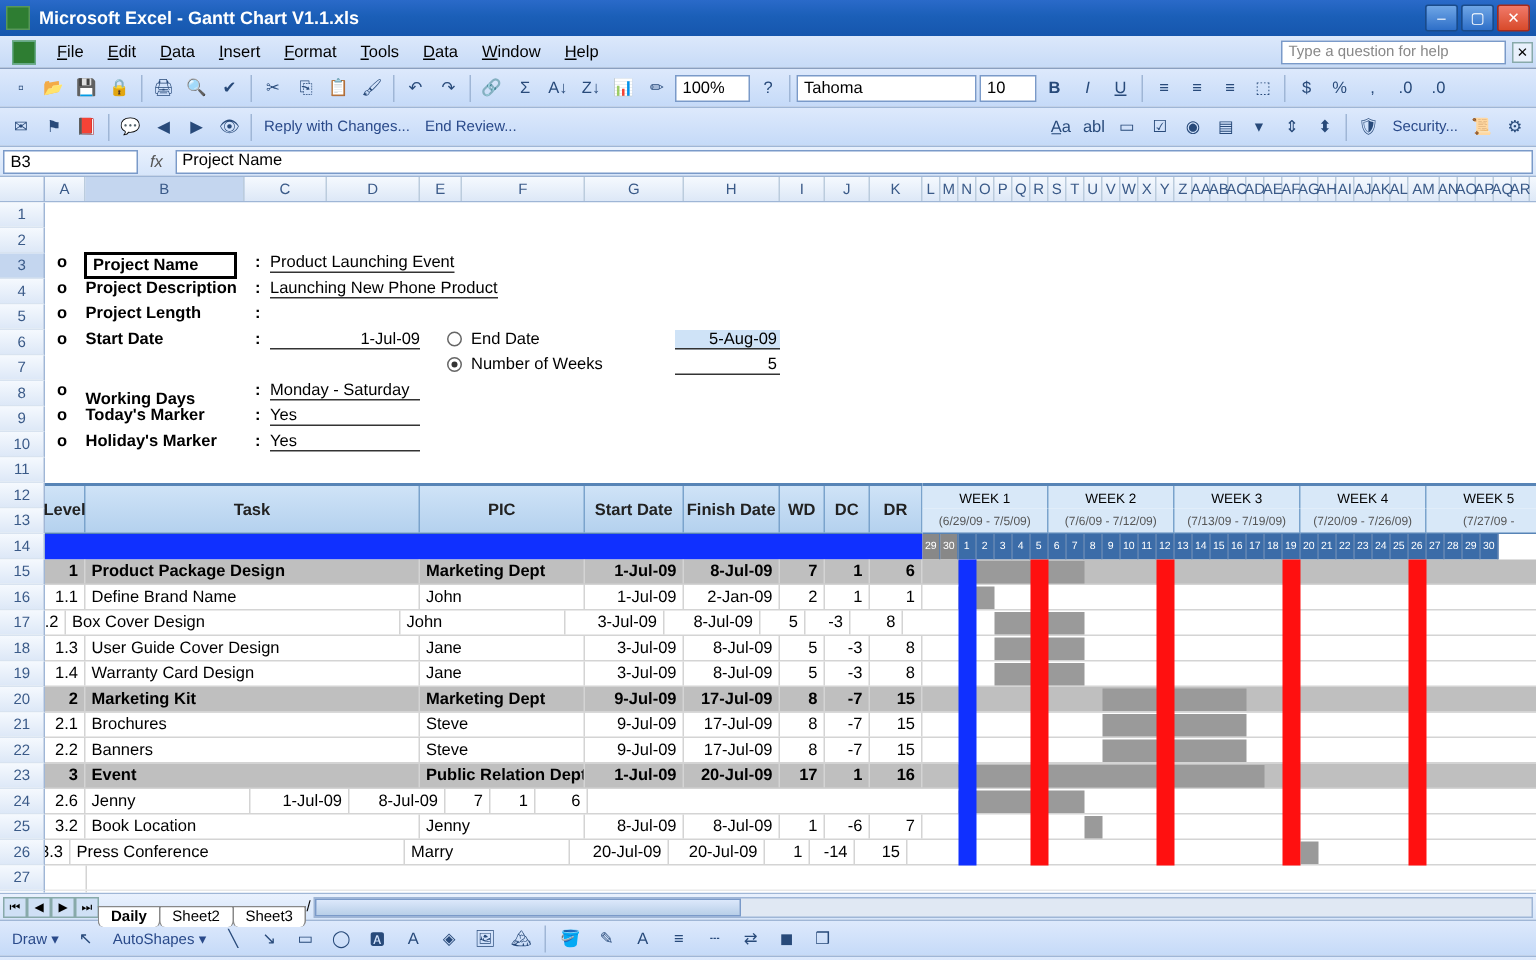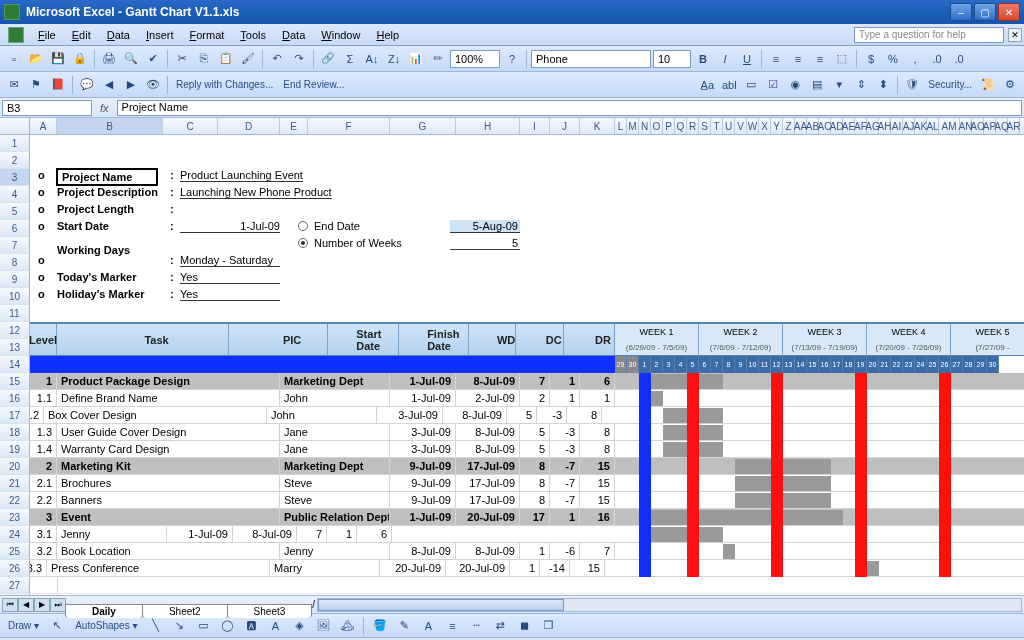--- a/index.html
+++ b/index.html
@@ -55,21 +55,21 @@
 .proj .colon { position: absolute; left: 140px; font-weight: bold; }
 .proj .val { position: absolute; left: 150px; font-size: 11px; border-bottom: 1px solid #333; min-width: 100px; }
 .proj .radio { position: absolute; display: flex; align-items: center; gap: 6px; font-size: 11px; }
 .proj .radio .rdot { width: 10px; height: 10px; border: 1px solid #666; border-radius: 50%; display: inline-flex; align-items: center; justify-content: center; }
 .proj .radio .rdot.on::after { content: ''; width: 4px; height: 4px; background: #333; border-radius: 50%; }
 .proj .boxval { position: absolute; border-bottom: 1px solid #333; padding: 0 2px; text-align: right; }
 .proj .outline-cell { position: absolute; border: 2px solid #000; padding: 1px 4px; font-weight: bold; }
 
 
 .gantthdr { position: relative; height: 51px; }
-.gh-left { position: absolute; left: 0; top: 0; height: 34px; background: linear-gradient(#cfe3f7,#b4d1ee); display: flex; border-top: 2px solid #5784b6; border-bottom: 1px solid #5784b6; gap: 28px; }
+.gh-left { position: absolute; left: 0; top: 0; height: 34px; background: linear-gradient(#cfe3f7,#b4d1ee); display: flex; border-top: 2px solid #5784b6; border-bottom: 1px solid #5784b6; }
 .ghcell { border-right: 1px solid #7aa3cc; display: flex; align-items: center; justify-content: center; font-weight: bold; font-size: 11px; color: #222; }
 .gh-weeks { position: absolute; top: 0; height: 17px; display: flex; background: #d8e8f8; border-top: 2px solid #5784b6; }
 .wkcell { border-right: 1px solid #7aa3cc; display: flex; flex-direction: column; align-items: center; justify-content: center; font-size: 9px; }
 .gh-daterange { position: absolute; top: 17px; height: 17px; display: flex; background: #d8e8f8; }
 .rngcell { border-right: 1px solid #7aa3cc; display: flex; align-items: center; justify-content: center; font-size: 8px; color: #555; border-bottom: 1px solid #5784b6; }
 .gh-days { position: absolute; top: 34px; height: 17px; display: flex; }
 .daycell { width: 12px; font-size: 7px; display: flex; align-items: center; justify-content: center; color: #fff; border-right: 1px solid #5a7fae; }
 .daycell:nth-child(-n+2) { background: #888; }
 .daycell { background: #3b6ca8; }
 .gh-bluebar { position: absolute; top: 34px; left: 0; height: 17px; background: #1030ff; }
@@ -87,21 +87,21 @@
 .marker-red { position: absolute; top: 0; width: 12px; background: #ff1010; }
 
 
 .emptyrow { height: 17px; border-bottom: 1px solid #e8e8e8; position: relative; }
 .emptyrow::before { content: ''; position: absolute; left: 27px; top: 0; bottom: 0; width: 1px; background: #d4d4d4; }
 
 
 .sheettabs { background: linear-gradient(#e9f1fd,#d6e5fa); height: 18px; display: flex; align-items: center; border-top: 1px solid #9fb6d6; font-size: 10px; }
 .tab-nav { display: flex; gap: 0; margin-left: 2px; }
 .tab-nav-btn { width: 16px; height: 14px; background: #cfe0f5; border: 1px solid #8aa; display: flex; align-items: center; justify-content: center; cursor: pointer; font-size: 8px; }
-.stab { padding: 1px 26px; background: #fff; border: 1px solid #888; border-bottom: none; border-radius: 0 0 4px 4px; margin-left: -1px; cursor: pointer; margin-top: 12px; }
+.stab { padding: 1px 8px; background: #fff; border: 1px solid #888; border-bottom: none; border-radius: 0 0 4px 4px; margin-left: -1px; cursor: pointer; margin-top: 12px; }
 .stab.active { font-weight: bold; background: #fff; }
 .scroll-h { flex: 1; margin: 0 2px; height: 14px; background: #e0e8f3; border: 1px solid #9fb6d6; position: relative; }
 .scroll-thumb { position: absolute; height: 100%; width: 35%; left: 0; background: linear-gradient(#dce8fb,#b8cfe8); border: 1px solid #7a9ac9; }
 
 
 .drawbar { background: linear-gradient(#dde9fc,#c5daf8); height: 24px; display: flex; align-items: center; gap: 4px; padding: 0 4px; border-top: 1px solid #9fb6d6; font-size: 11px; }
 .statusbar { background: linear-gradient(#dde9fc,#c5daf8); height: 18px; display: flex; align-items: center; padding: 0 8px; font-size: 11px; border-top: 1px solid #9fb6d6; }
 </style>
 </head>
 <body>
@@ -149,21 +149,21 @@
   <span class="tsep"></span>
   <span class="tbtn">🔗</span>
   <span class="tbtn">Σ</span>
   <span class="tbtn">A↓</span>
   <span class="tbtn">Z↓</span>
   <span class="tbtn">📊</span>
   <span class="tbtn">✏</span>
   <span class="zoom-box">100%</span>
   <span class="tbtn">?</span>
   <span class="tsep"></span>
-  <span class="font-box">Phone</span>
+  <span class="font-box">Tahoma</span>
   <span class="size-box">10</span>
   <span class="tbtn bold">B</span>
   <span class="tbtn ital">I</span>
   <span class="tbtn under">U</span>
   <span class="tsep"></span>
   <span class="tbtn">≡</span>
   <span class="tbtn">≡</span>
   <span class="tbtn">≡</span>
   <span class="tbtn">⬚</span>
   <span class="tsep"></span>
@@ -301,21 +301,21 @@
         <span class="colon" style="top:51px">:</span>
         <span class="val" style="top:51px;">Launching New Phone Product</span>
         <span class="cell-o" style="top:68px">o</span>
         <span class="lbl" style="top:68px">Project Length</span>
         <span class="colon" style="top:68px">:</span>
         <span class="cell-o" style="top:85px">o</span>
         <span class="lbl" style="top:85px">Start Date</span>
         <span class="colon" style="top:85px">:</span>
         <span class="val" style="top:85px;text-align:right;width:90px;">1-Jul-09</span>
         <span class="cell-o" style="top:119px">o</span>
-        <span class="lbl" style="top:109px">Working Days</span>
+        <span class="lbl" style="top:125px">Working Days</span>
         <span class="colon" style="top:119px">:</span>
         <span class="val" style="top:119px;">Monday - Saturday</span>
         <span class="cell-o" style="top:136px">o</span>
         <span class="lbl" style="top:136px">Today's Marker</span>
         <span class="colon" style="top:136px">:</span>
         <span class="val" style="top:136px;">Yes</span>
         <span class="cell-o" style="top:153px">o</span>
         <span class="lbl" style="top:153px">Holiday's Marker</span>
         <span class="colon" style="top:153px">:</span>
         <span class="val" style="top:153px;">Yes</span>
@@ -394,21 +394,21 @@
           <div class="c rnum" style="width:64px;font-weight:bold">8-Jul-09</div>
           <div class="c rnum" style="width:30px">7</div>
           <div class="c rnum" style="width:30px">1</div>
           <div class="c rnum" style="width:35px">6</div>
         </div>
         <div class="trow ">
           <div class="c rnum" style="width:27px">1.1</div>
           <div class="c" style="width:223px">Define Brand Name</div>
           <div class="c" style="width:110px">John</div>
           <div class="c rnum" style="width:66px;font-weight:normal">1-Jul-09</div>
-          <div class="c rnum" style="width:64px;font-weight:normal">2-Jul-09</div>
+          <div class="c rnum" style="width:64px;font-weight:normal">2-Jan-09</div>
           <div class="c rnum" style="width:30px">2</div>
           <div class="c rnum" style="width:30px">1</div>
           <div class="c rnum" style="width:35px">1</div>
         </div>
         <div class="trow ">
           <div class="c rnum" style="width:14px">1.2</div>
           <div class="c" style="width:223px">Box Cover Design</div>
           <div class="c" style="width:110px">John</div>
           <div class="c rnum" style="width:66px;font-weight:normal">3-Jul-09</div>
           <div class="c rnum" style="width:64px;font-weight:normal">8-Jul-09</div>
@@ -470,21 +470,21 @@
           <div class="c rnum" style="width:27px">3</div>
           <div class="c" style="width:223px">Event</div>
           <div class="c" style="width:110px">Public Relation Dept</div>
           <div class="c rnum" style="width:66px;font-weight:bold">1-Jul-09</div>
           <div class="c rnum" style="width:64px;font-weight:bold">20-Jul-09</div>
           <div class="c rnum" style="width:30px">17</div>
           <div class="c rnum" style="width:30px">1</div>
           <div class="c rnum" style="width:35px">16</div>
         </div>
         <div class="trow ">
-          <div class="c rnum" style="width:27px">3.1</div>
+          <div class="c rnum" style="width:27px">2.6</div>
           <div class="c" style="width:110px">Jenny</div>
           <div class="c rnum" style="width:66px;font-weight:normal">1-Jul-09</div>
           <div class="c rnum" style="width:64px;font-weight:normal">8-Jul-09</div>
           <div class="c rnum" style="width:30px">7</div>
           <div class="c rnum" style="width:30px">1</div>
           <div class="c rnum" style="width:35px">6</div>
         </div>
         <div class="trow ">
           <div class="c rnum" style="width:27px">3.2</div>
           <div class="c" style="width:223px">Book Location</div>

